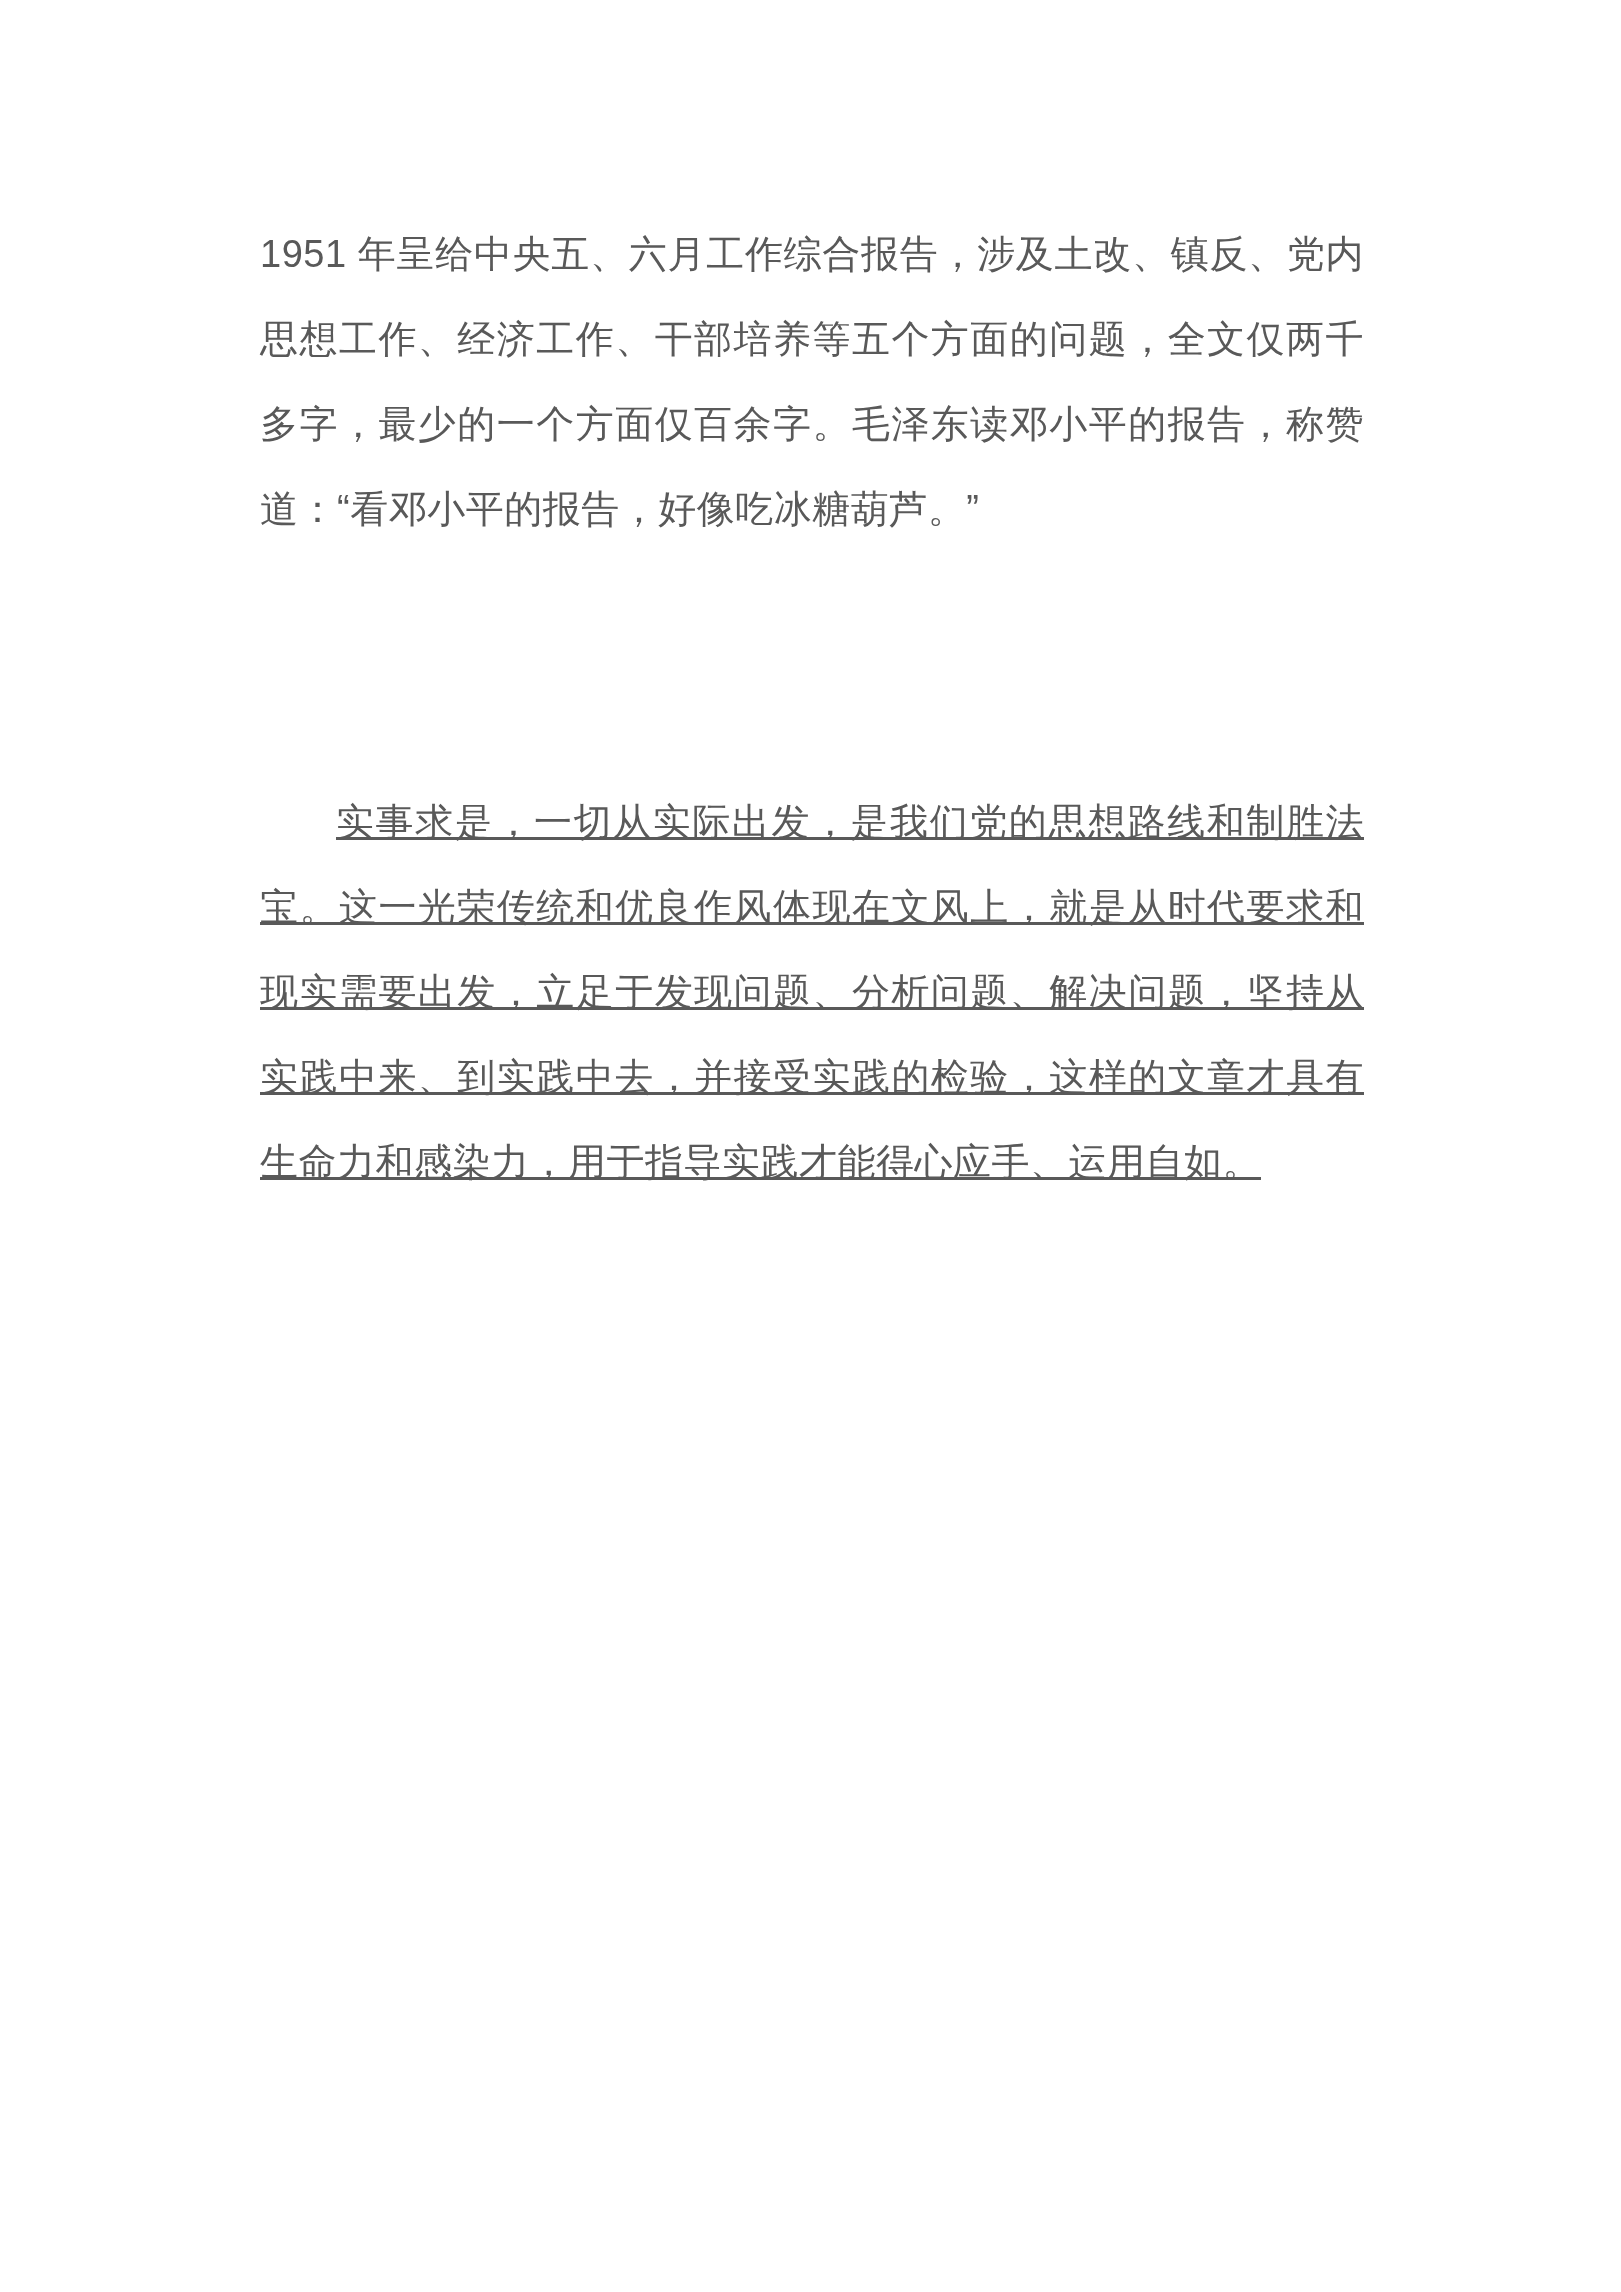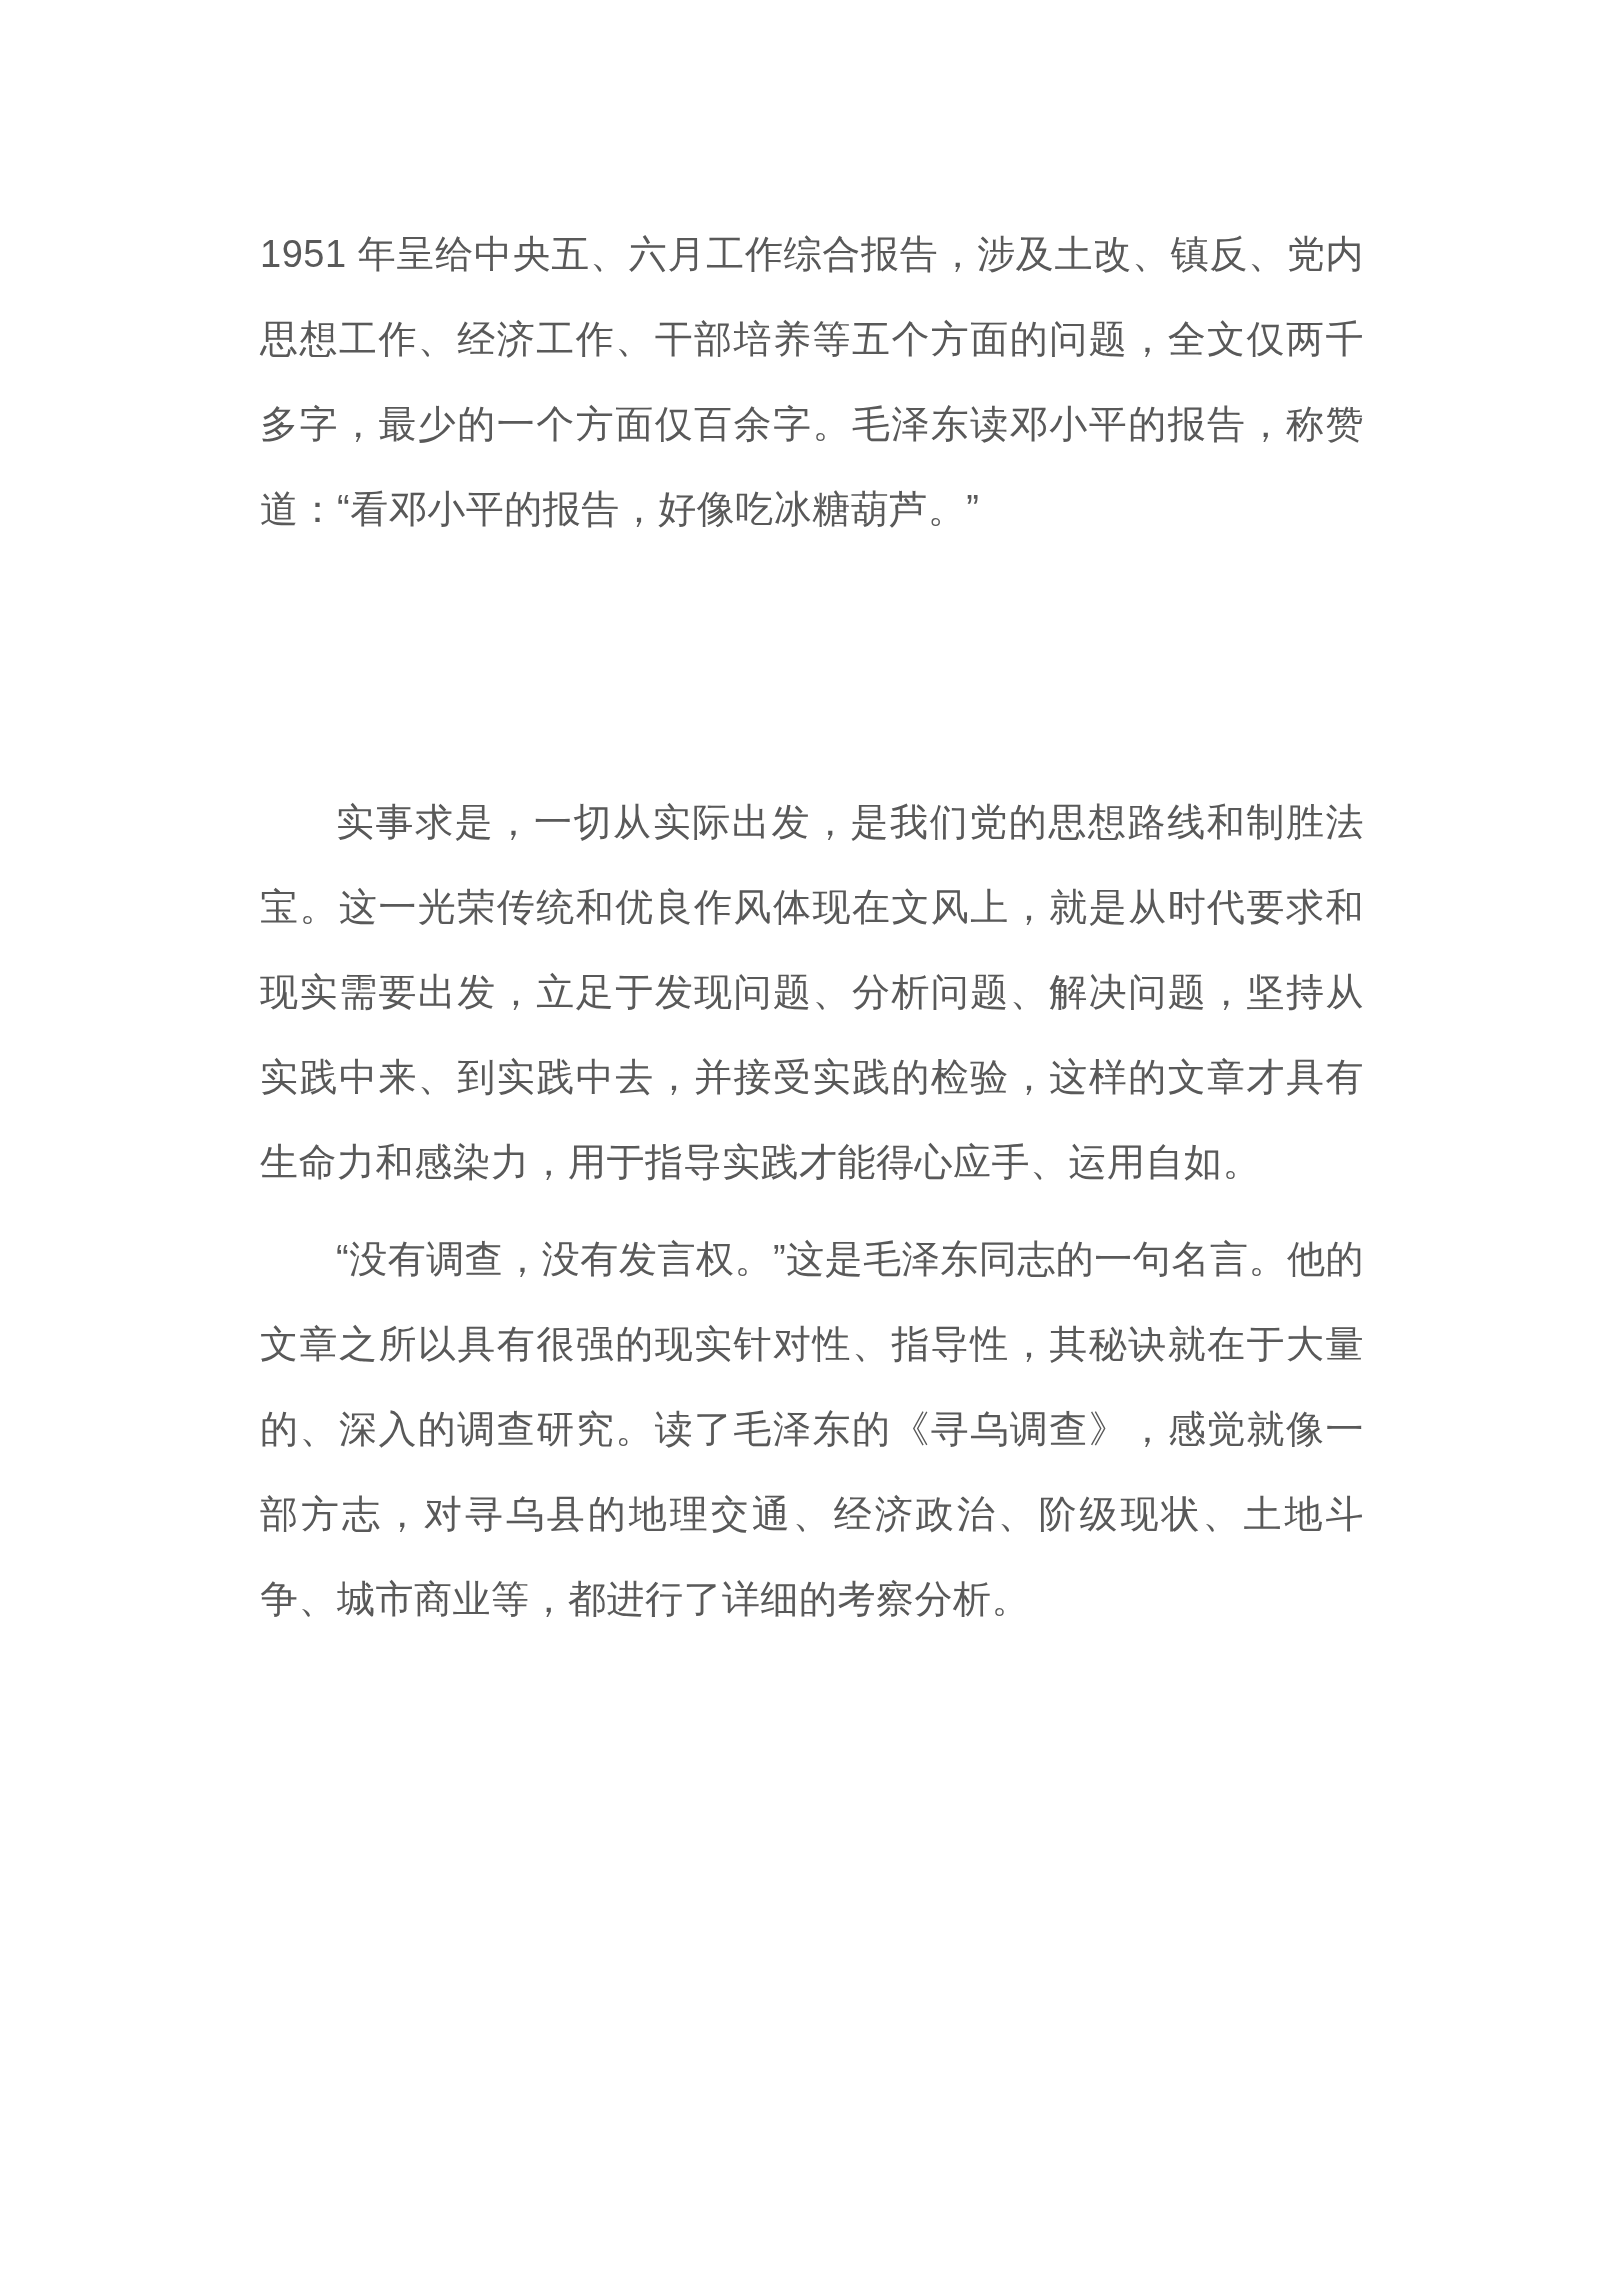--- a/index.html
+++ b/index.html
@@ -32,29 +32,29 @@
     line-height: 85px;
     letter-spacing: 0.5px;
     text-align: justify;
     text-justify: inter-ideograph;
   }
   .para {
     margin: 0 0 11.8px 0;
   }
   .para.indent {
     text-indent: 2em;
+    text-decoration: underline;
   }
   .para-spacer {
     height: 216px;
   }
 </style>
 </head>
 <body>
 
 <div class="page">
   <div class="content" id="doc-body" style="color: rgb(89, 89, 89);">
       <p class="para">1951 年呈给中央五、六月工作综合报告，涉及土改、镇反、党内思想工作、经济工作、干部培养等五个方面的问题，全文仅两千多字，最少的一个方面仅百余字。毛泽东读邓小平的报告，称赞道：“看邓小平的报告，好像吃冰糖葫芦。”</p>
       <div class="para-spacer"></div>
       <p class="para indent">实事求是，一切从实际出发，是我们党的思想路线和制胜法宝。这一光荣传统和优良作风体现在文风上，就是从时代要求和现实需要出发，立足于发现问题、分析问题、解决问题，坚持从实践中来、到实践中去，并接受实践的检验，这样的文章才具有生命力和感染力，用于指导实践才能得心应手、运用自如。</p>
-      <p class="para indent">“没有调查，没有发言权。”这是毛泽东同志的一句名言。他的文章之所以具有很强的现实针对性、指导性，其秘诀就在于大量的、深入的调查研究。读了毛泽东的《寻乌调查》，感觉就像一部方志，对寻乌县的地理交通、经济政治、阶级现状、土地斗争、城市商业等，都进行了详细的考察分析。</p>
     </div>
 </div>
 
 
 </body></html>

